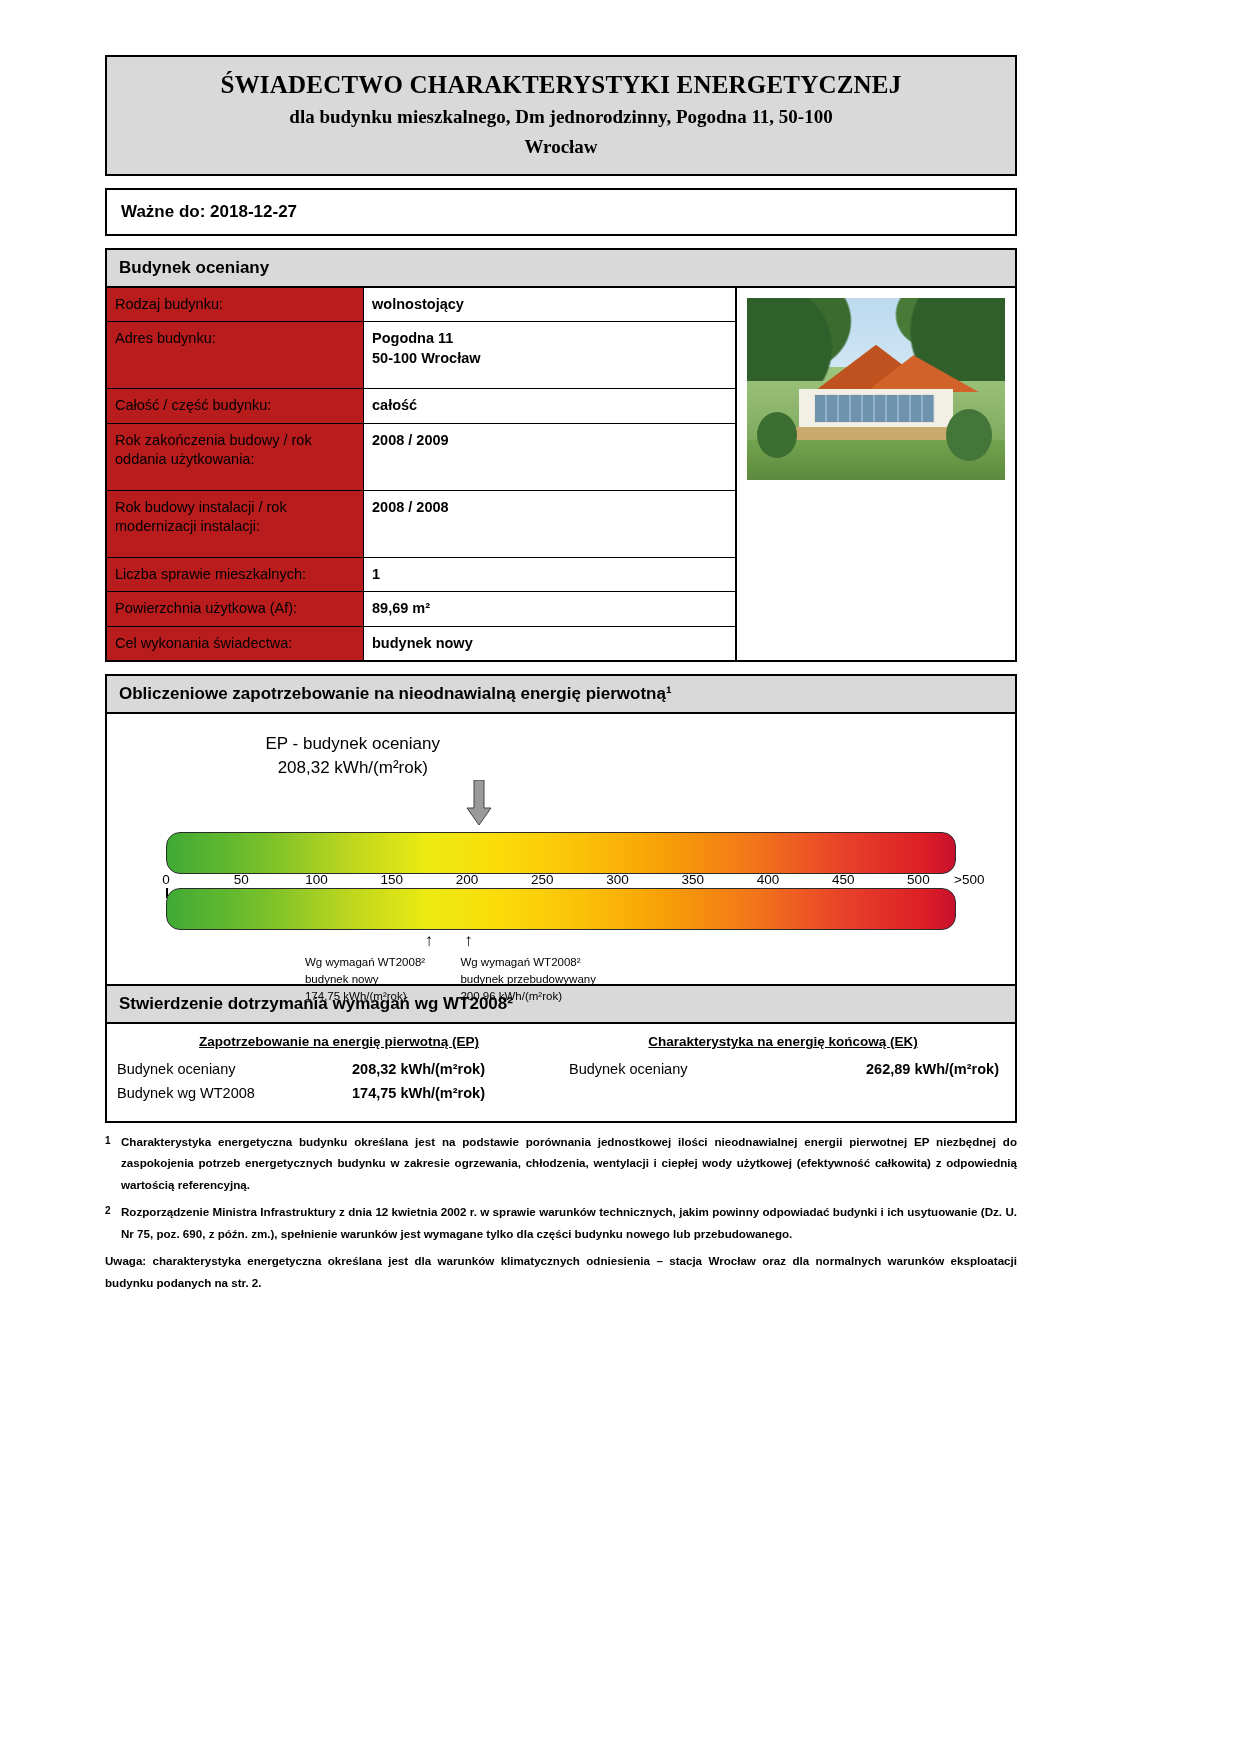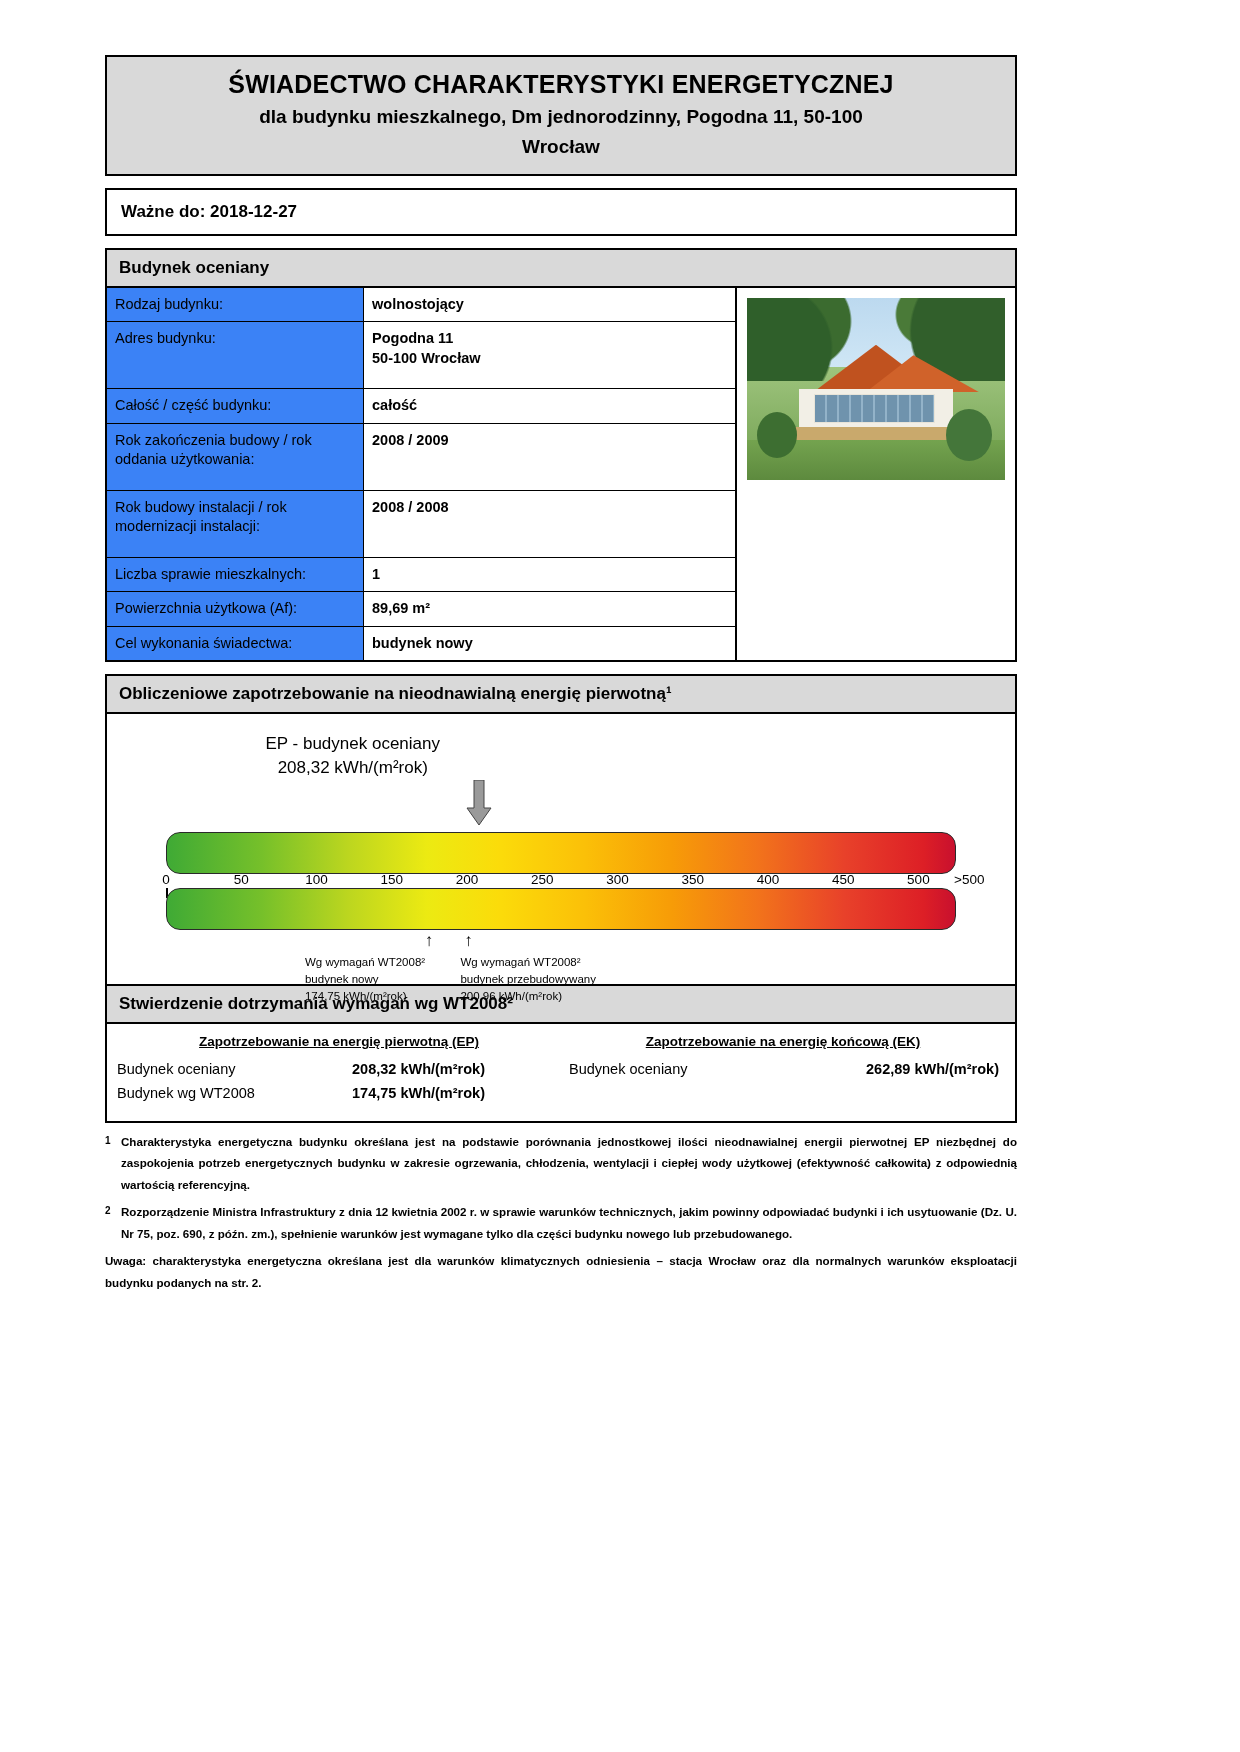--- a/index.html
+++ b/index.html
@@ -36,20 +36,21 @@
   }
   .shaded {
     background: #d9d9d9;
   }
 
   
   .title-block {
     text-align: center;
     padding: 12px 10px 14px 10px;
     margin-bottom: 12px;
+    font-family: Liberation Serif, serif;
   }
   .title-main {
     font-size: 25px;
     font-weight: bold;
     letter-spacing: .2px;
     line-height: 1.25;
   }
   .title-sub {
     font-size: 19px;
     font-weight: bold;
@@ -88,21 +89,21 @@
     border: 1px solid #000;
     border-left: none;
     border-top: none;
     font-size: 14.5px;
     padding: 7px 8px;
     vertical-align: top;
     line-height: 1.35;
   }
   .building-table tr td:first-child {
     width: 240px;
-    background: #3b82f6;
+    background: #b91c1c;
     font-weight: normal;
   }
   .building-table tr td:last-child {
     font-weight: bold;
   }
   .building-table tr:last-child td {
     border-bottom: none;
   }
   .cell-tall {
     height: 52px;
@@ -537,21 +538,21 @@
             <div class="comp-row">
               <span>Budynek oceniany</span>
               <span class="val">208,32 kWh/(m²rok)</span>
             </div>
             <div class="comp-row">
               <span>Budynek wg WT2008</span>
               <span class="val">174,75 kWh/(m²rok)</span>
             </div>
           </div>
           <div class="comp-col right">
-            <div class="comp-col-head">Zapotrzebowanie na energię końcową (EK)</div>
+            <div class="comp-col-head">Charakterystyka na energię końcową (EK)</div>
             <div class="comp-row">
               <span>Budynek oceniany</span>
               <span class="val">262,89 kWh/(m²rok)</span>
             </div>
           </div>
         </div>
       </div>
     </div>
 
     <div class="footnotes">

